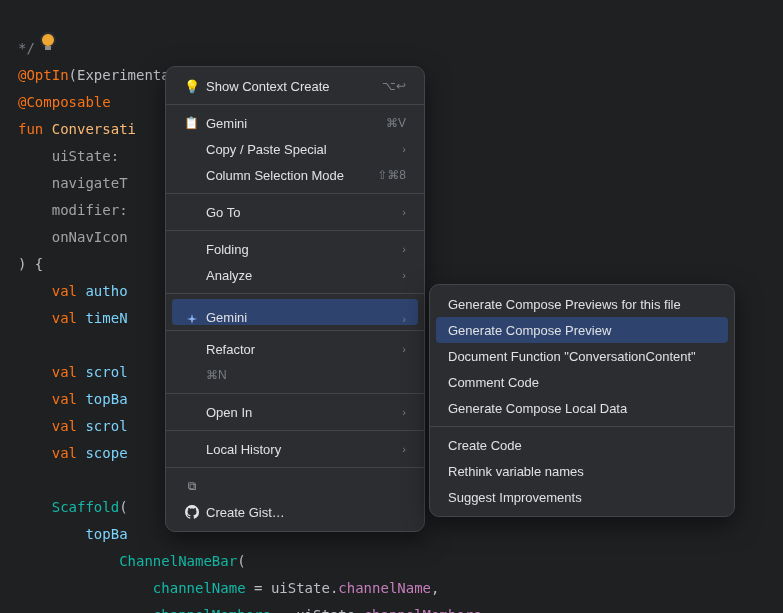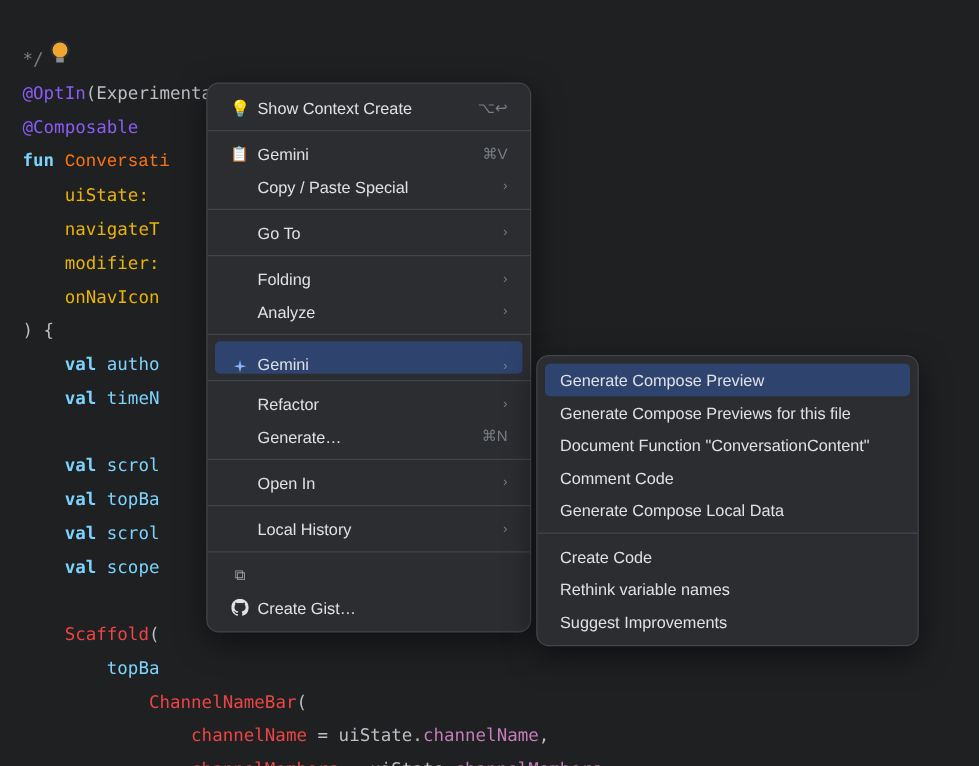--- a/index.html
+++ b/index.html
@@ -12,28 +12,28 @@
     height: 613px;
     overflow: hidden;
     position: relative;
   }
   .code-area {
     padding: 8px 18px;
     line-height: 27px;
     white-space: pre;
   }
   .c-comment { color: #7a7e85; }
-  .c-yellow { color: #8b5cf6; }
-  .c-keyword { color: #7dd3fc; font-weight: bold; }
-  .c-funcname { color: #f97316; font-family: Liberation Mono, monospace; }
+  .c-yellow { color: #f97316; }
+  .c-keyword { color: #f97316; }
+  .c-funcname { color: #fdba74; }
   .c-var { color: #7dd3fc; }
-  .c-param { color: #eab308; }
+  .c-param { color: #a3a3a3; }
   .c-prop { color: #c77dbb; }
   .c-white { color: #bcbec4; }
-  .c-call { color: #ef4444; }
+  .c-call { color: #14b8a6; }
   .bulb {
     position: absolute;
     left: 40px;
     top: 32px;
     width: 16px;
     height: 16px;
     background: #f0a732;
     border-radius: 50%;
     border: 2px solid #2b2d30;
   }
@@ -169,20 +169,25 @@
   <div class="ctx-item">
     <span class="ctx-icon paste-icon">📋</span>
     <span class="ctx-label">Gemini</span>
     <span class="ctx-shortcut">⌘V</span>
   </div>
   <div class="ctx-item">
     <span class="ctx-icon"></span>
     <span class="ctx-label">Copy / Paste Special</span>
     <span class="ctx-arrow">›</span>
   </div>
+  <div class="ctx-item">
+    <span class="ctx-icon"></span>
+    <span class="ctx-label">Column Selection Mode</span>
+    <span class="ctx-shortcut">⇧⌘8</span>
+  </div>
   <div class="ctx-sep"></div>
   <div class="ctx-item">
     <span class="ctx-icon"></span>
     <span class="ctx-label">Go To</span>
     <span class="ctx-arrow">›</span>
   </div>
   <div class="ctx-sep"></div>
   <div class="ctx-item">
     <span class="ctx-icon"></span>
     <span class="ctx-label">Folding</span>
@@ -204,21 +209,20 @@
     <span class="ctx-arrow">›</span>
   </div>
   <div class="ctx-sep"></div>
   <div class="ctx-item">
     <span class="ctx-icon"></span>
     <span class="ctx-label">Refactor</span>
     <span class="ctx-arrow">›</span>
   </div>
   <div class="ctx-item">
     <span class="ctx-icon"></span>
-    <span class="ctx-label">Generate…</span>
     <span class="ctx-shortcut">⌘N</span>
   </div>
   <div class="ctx-sep"></div>
   <div class="ctx-item">
     <span class="ctx-icon"></span>
     <span class="ctx-label">Open In</span>
     <span class="ctx-arrow">›</span>
   </div>
   <div class="ctx-sep"></div>
   <div class="ctx-item">
@@ -234,27 +238,27 @@
     <span class="ctx-icon gh-icon">
       <svg width="14" height="14" viewBox="0 0 16 16">
           <path fill="#dfe1e5" d="M8 0C3.58 0 0 3.58 0 8c0 3.54 2.29 6.53 5.47 7.59.4.07.55-.17.55-.38v-1.34c-2.22.48-2.69-1.07-2.69-1.07-.36-.92-.89-1.17-.89-1.17-.73-.5.06-.49.06-.49.81.06 1.23.83 1.23.83.72 1.23 1.88.87 2.34.67.07-.52.28-.87.51-1.07-1.78-.2-3.64-.89-3.64-3.95 0-.87.31-1.59.82-2.15-.08-.2-.36-1.02.08-2.12 0 0 .67-.21 2.2.82.64-.18 1.32-.27 2-.27.68 0 1.36.09 2 .27 1.53-1.04 2.2-.82 2.2-.82.44 1.1.16 1.92.08 2.12.51.56.82 1.27.82 2.15 0 3.07-1.87 3.75-3.65 3.95.29.25.54.73.54 1.48v2.2c0 .21.15.46.55.38A8 8 0 0 0 16 8c0-4.42-3.58-8-8-8z"></path>
         </svg>
     </span>
     <span class="ctx-label">Create Gist…</span>
   </div>
 </div>
 
 <div class="sub-menu">
+  <div class="sub-item">
+    <span>Generate Compose Previews for this file</span>
+  </div>
   <div class="sub-item highlight">
     <span>Generate Compose Preview</span>
   </div>
   <div class="sub-item">
-    <span>Generate Compose Previews for this file</span>
-  </div>
-  <div class="sub-item">
     <span>Document Function "ConversationContent"</span>
   </div>
   <div class="sub-item">
     <span>Comment Code</span>
   </div>
   <div class="sub-item">
     <span>Generate Compose Local Data</span>
   </div>
   <div class="ctx-sep"></div>
   <div class="sub-item">

